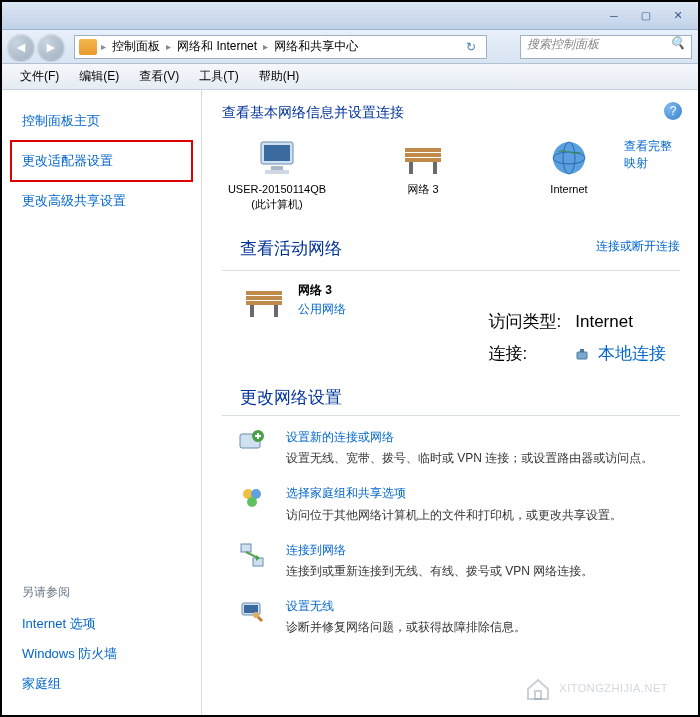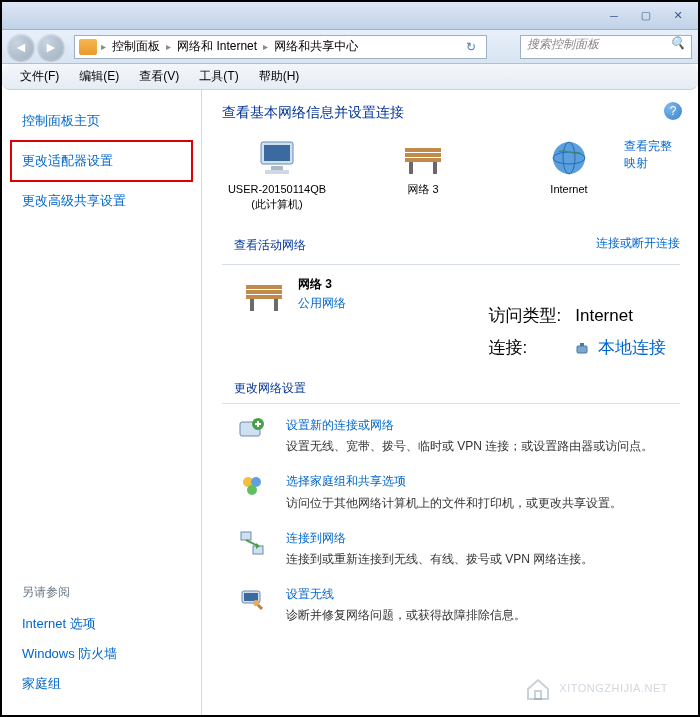--- a/index.html
+++ b/index.html
@@ -10,39 +10,39 @@
 .navbar { height: 34px; background: linear-gradient(#e8f0fa, #d8e4f2); border-bottom: 1px solid #b2c0d3; display: flex; align-items: center; padding: 0 6px; }
 .navbtn { width: 26px; height: 26px; border-radius: 50%; background: radial-gradient(circle at 30% 30%, #7aa8d8, #4d7db3); margin-right: 4px; display: flex; align-items: center; justify-content: center; color: #fff; font-size: 14px; cursor: pointer; box-shadow: inset 0 1px 2px rgba(255,255,255,.5), 0 1px 2px rgba(0,0,0,.3); }
 .navbtn.dim { background: radial-gradient(circle at 30% 30%, #c8d4e0, #a0b0c0); }
 .breadcrumb { flex: 1; height: 24px; background: #fff; border: 1px solid #a0b0c4; margin: 0 6px; display: flex; align-items: center; padding: 0 4px; font-size: 12px; }
 .bc-icon { width: 18px; height: 16px; background: linear-gradient(#f5b74e, #e89a2e); border-radius: 2px; margin-right: 4px; }
 .bc-item { padding: 0 6px; cursor: pointer; }
 .bc-sep { color: #888; font-size: 10px; }
 .refresh { display: flex; align-items: center; padding: 0 6px; color: #4d7db3; }
 .searchbox { width: 172px; height: 24px; background: #fff; border: 1px solid #a0b0c4; display: flex; align-items: flex-start; padding: 0 6px; color: #888; font-style: italic; margin-left: 27px; }
 .search-icon { margin-left: auto; color: #4d7db3; }
-.menubar { height: 26px; background: linear-gradient(#f4f7fb, #e6ecf4); border-bottom: 1px solid #c8d2e0; display: flex; align-items: center; padding: 0 8px; border-radius: 8px; }
+.menubar { height: 26px; background: linear-gradient(#f4f7fb, #e6ecf4); border-bottom: 1px solid #c8d2e0; display: flex; align-items: center; padding: 0 8px; }
 .menuitem { padding: 0 10px; cursor: pointer; }
 .body { display: flex; height: calc(100% - 88px); }
 .sidebar { width: 200px; background: #fff; border-right: 1px solid #d9d9d9; padding: 16px 0 0 0; display: flex; flex-direction: column; }
 .sidelink { color: #0066cc; padding: 6px 20px; cursor: pointer; font-size: 13px; }
 .highlight-box { border: 2px solid #d00; margin: 4px 8px; padding: 8px 10px; }
 .highlight-box .sidelink { padding: 2px 0; }
 .also-see { margin-top: auto; padding: 16px 20px 16px; }
 .also-title { color: #6b7a8a; margin-bottom: 8px; }
 .content { flex: 1; background: #fff; padding: 14px 18px 14px 20px; overflow-y: auto; position: relative; }
 .help-icon { position: absolute; top: 12px; right: 16px; width: 18px; height: 18px; border-radius: 50%; background: radial-gradient(circle at 30% 30%, #7bb8f0, #3a82c8); color: #fff; display: flex; align-items: center; justify-content: center; font-size: 12px; cursor: pointer; }
 h1 { color: #003399; font-size: 14px; font-weight: normal; margin-bottom: 16px; }
 .maprow { display: flex; align-items: flex-start; justify-content: space-between; margin-bottom: 14px; }
 .mapitems { display: flex; align-items: flex-start; gap: 36px; }
 .mapitem { text-align: center; width: 110px; }
 .mapicon { width: 44px; height: 40px; margin: 0 auto 4px; }
 .maplabel { font-size: 11px; line-height: 1.4; }
 .maplink { color: #0066cc; cursor: pointer; font-size: 12px; }
-.section-title { color: #003399; font-size: 12px; margin: 10px 12px 6px; }
+.section-title { color: #003399; font-size: 17px; margin: 10px 18px 6px; }
 .divider { height: 1px; background: #d8dee6; margin: 4px 0 10px; }
 .activerow { display: flex; justify-content: space-between; align-items: flex-start; }
 .networkbox { display: flex; align-items: flex-start; gap: 12px; margin-left: 20px; }
 .networkbox .mapicon { margin: 0; }
 .netinfo { font-size: 12px; line-height: 1.6; }
 .netname { font-weight: bold; }
 .netlink { color: #0066cc; cursor: pointer; }
 .conninfo { font-size: 17px; line-height: 1.8; margin-top: 24px; }
 .conninfo td { padding-right: 12px; }
 .settings { margin-top: 14px; }

